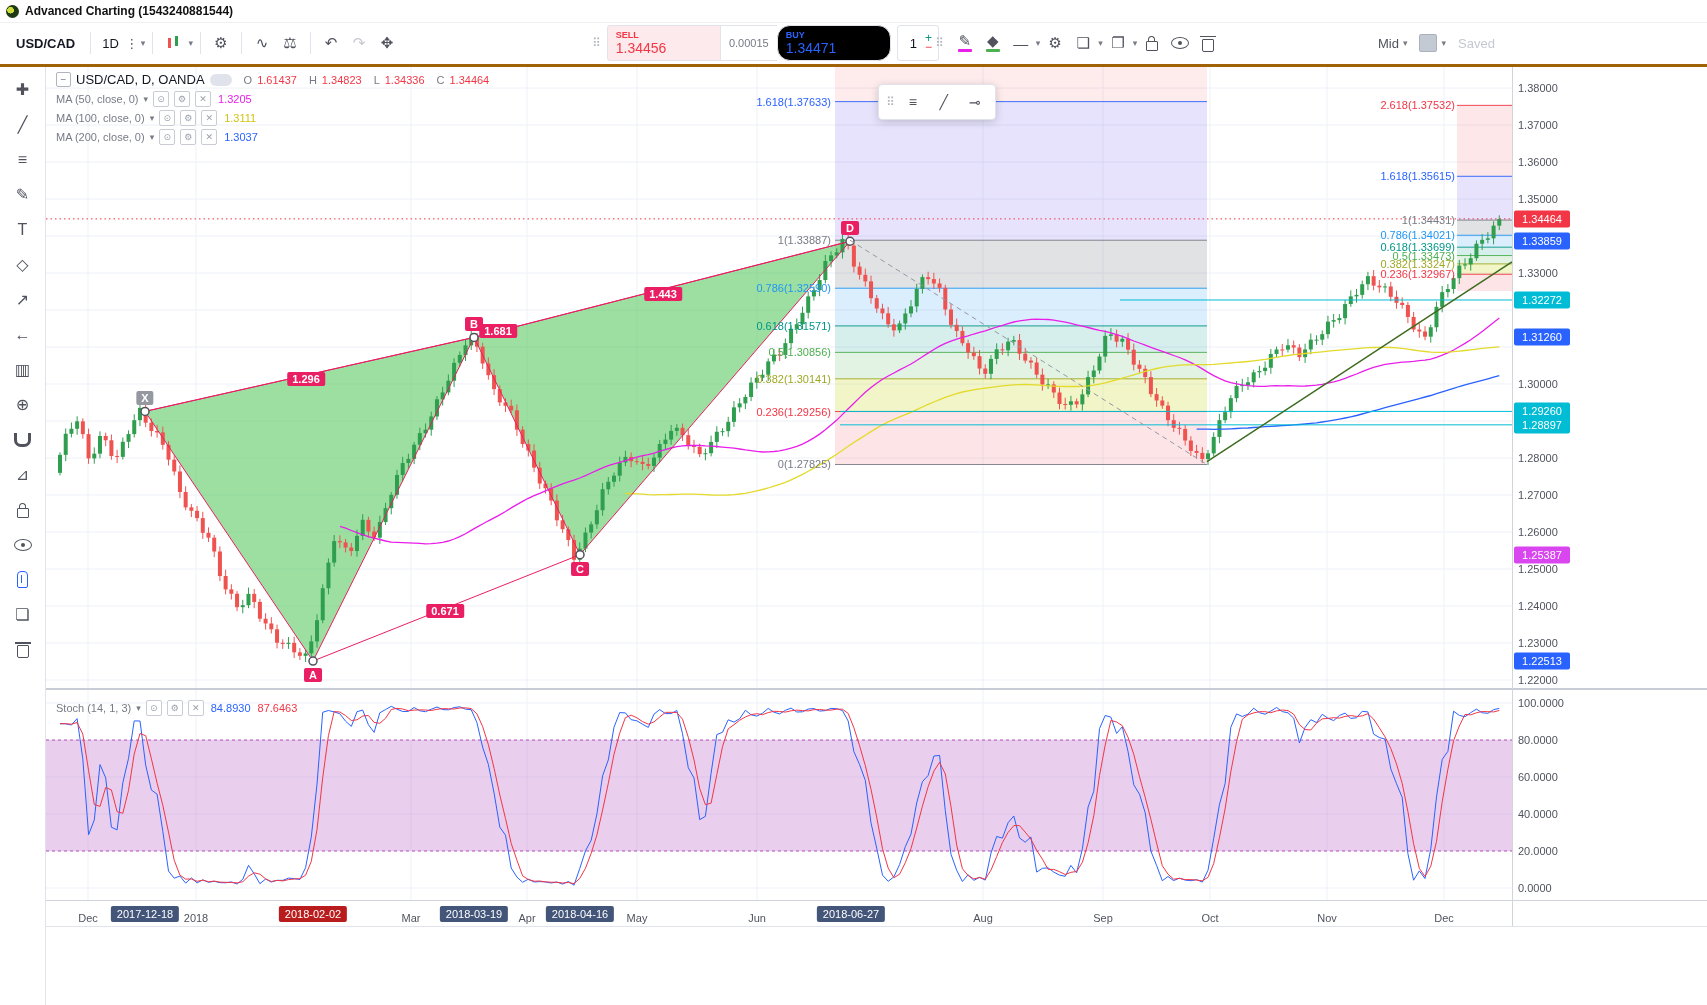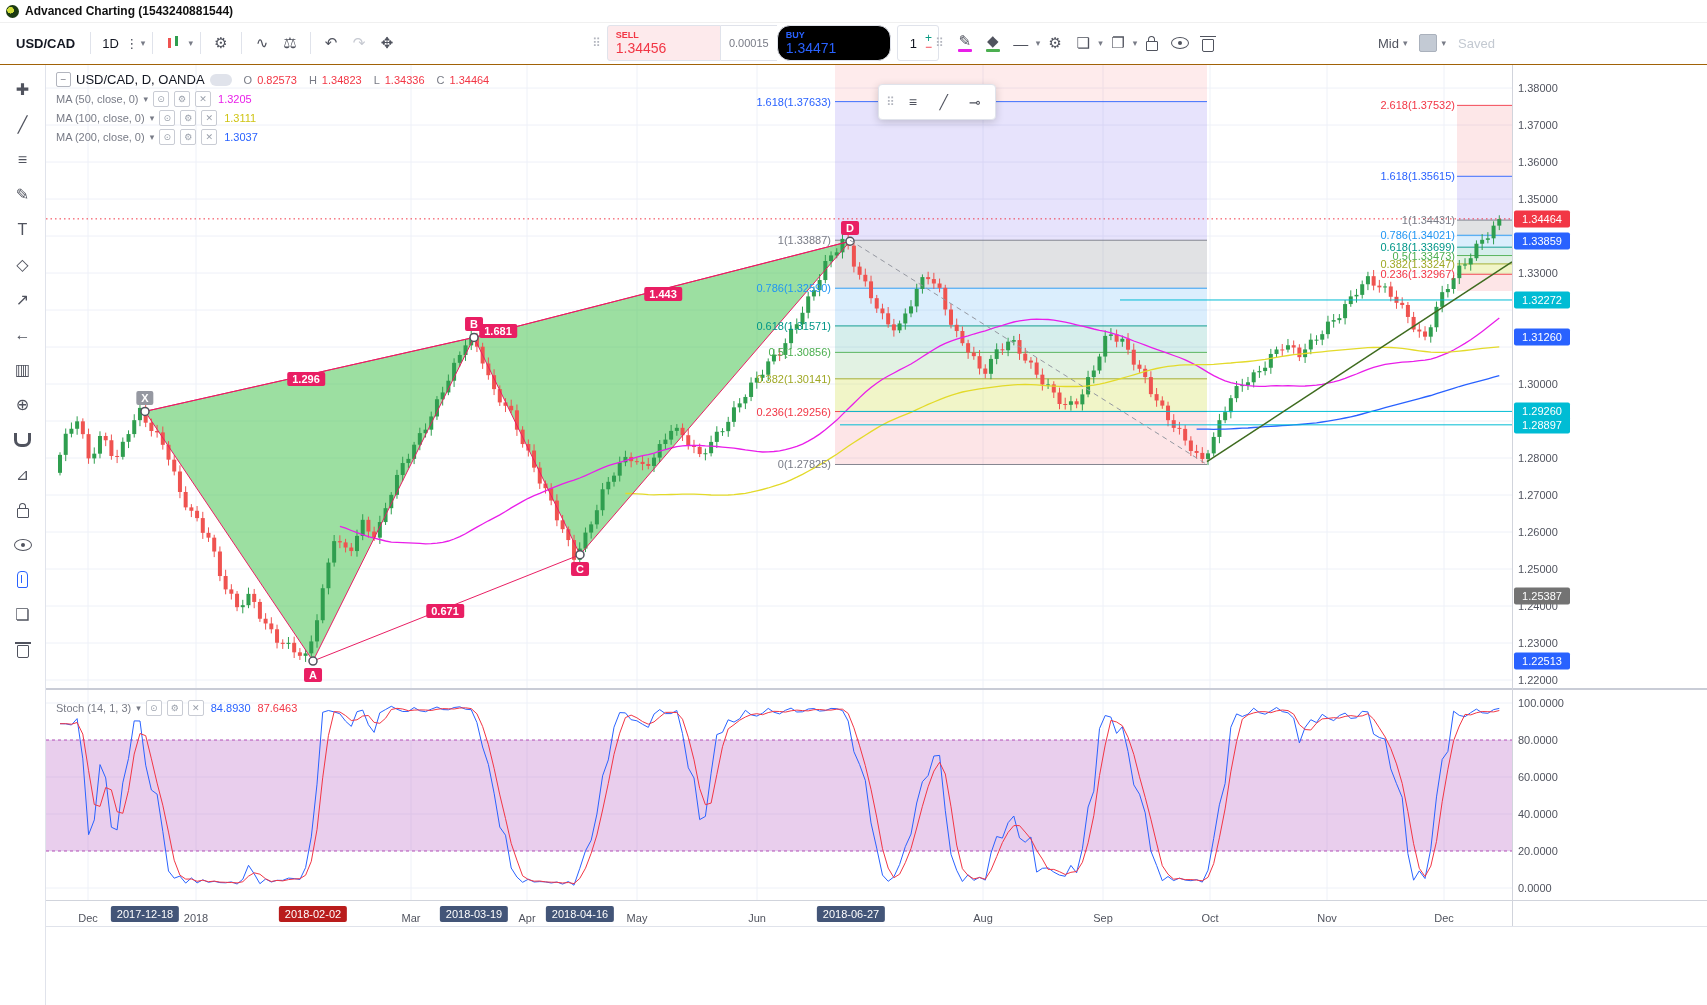--- a/index.html
+++ b/index.html
@@ -4,21 +4,21 @@
 <style>
   html,body{margin:0;padding:0;background:#fff;font-family:"Liberation Sans","DejaVu Sans",sans-serif;}
   #app{position:relative;width:1707px;height:1005px;overflow:hidden;background:#fff;}
 
   
   #titlebar{position:absolute;top:0;left:0;right:0;height:22px;background:#fff;display:flex;align-items:center;gap:6px;padding-left:6px;z-index:9;border-bottom:1px solid #f0f0f0;}
   #titlebar .app-dot{width:13px;height:13px;border-radius:50%;background:radial-gradient(circle at 35% 40%, #cddc39 0 28%, #1b3a12 30%);}
   #titlebar .t{font-size:12px;font-weight:bold;color:#111;}
 
   
-  #toolbar{position:absolute;top:22px;left:0;right:0;height:42px;background:#fff;border-bottom:1px solid #a16207;z-index:8;}
+  #toolbar{position:absolute;top:22px;left:0;right:0;height:42px;background:#fff;border-bottom:3px solid #a16207;z-index:8;}
   .tb-left{position:absolute;left:8px;top:0;height:100%;display:flex;align-items:center;gap:2px;}
   .tb-ic{min-width:26px;height:26px;display:inline-flex;align-items:center;justify-content:center;font-size:15px;color:#50535e;border-radius:3px;cursor:pointer;}
   .tb-ic.sm{min-width:14px;font-size:13px;}
   .tb-ic.disabled{color:#c6c9d1;}
   .caret{font-size:9px;color:#787b86;align-self:center;}
   .vsep{width:1px;height:22px;background:#e0e3eb;margin:0 5px;}
   .sym{font-size:13px;font-weight:bold;color:#131722;padding:0 8px;cursor:pointer;}
   .interval{font-size:13px;color:#131722;padding:0 4px;cursor:pointer;}
   .candle-ic{position:relative;width:14px;height:14px;display:inline-block;}
   .candle-ic::before{content:"";position:absolute;left:2px;top:2px;width:3px;height:10px;background:#ef5350;}
@@ -852,21 +852,21 @@
         <div class="axis-lab" style="top: 569.018px;">1.25000</div>
         <div class="axis-lab" style="top: 606.015px;">1.24000</div>
         <div class="axis-lab" style="top: 643.013px;">1.23000</div>
         <div class="axis-lab" style="top: 680.011px;">1.22000</div>
         <div class="axis-badge" style="top: 218.872px; background: rgb(242, 54, 69);">1.34464</div>
         <div class="axis-badge" style="top: 241.256px; background: rgb(41, 98, 255);">1.33859</div>
         <div class="axis-badge" style="top: 299.971px; background: rgb(0, 188, 212);">1.32272</div>
         <div class="axis-badge" style="top: 337.413px; background: rgb(41, 98, 255);">1.31260</div>
         <div class="axis-badge" style="top: 411.408px; background: rgb(0, 188, 212);">1.29260</div>
         <div class="axis-badge" style="top: 424.838px; background: rgb(0, 188, 212);">1.28897</div>
-        <div class="axis-badge" style="top: 554.7px; background: #737373; margin-top: 41px;">1.25387</div>
+        <div class="axis-badge" style="top: 554.7px; background: #d946ef;">1.25387</div>
         <div class="axis-badge" style="top: 661.031px; background: rgb(41, 98, 255);">1.22513</div>
         <div class="fib-lab" style="left: 831px; top: 101.627px; color: rgb(41, 98, 255);">1.618(1.37633)</div>
         <div class="fib-lab" style="left: 831px; top: 240.22px; color: rgb(120, 123, 134);">1(1.33887)</div>
         <div class="fib-lab" style="left: 831px; top: 288.206px; color: rgb(33, 150, 243);">0.786(1.32590)</div>
         <div class="fib-lab" style="left: 831px; top: 325.906px; color: rgb(0, 150, 136);">0.618(1.31571)</div>
         <div class="fib-lab" style="left: 831px; top: 352.36px; color: rgb(76, 175, 80);">0.5(1.30856)</div>
         <div class="fib-lab" style="left: 831px; top: 378.813px; color: rgb(159, 168, 37);">0.382(1.30141)</div>
         <div class="fib-lab" style="left: 831px; top: 411.556px; color: rgb(242, 54, 69);">0.236(1.29256)</div>
         <div class="fib-lab" style="left: 831px; top: 464.499px; color: rgb(120, 123, 134);">0(1.27825)</div>
         <div class="fib-lab" style="left: 1455px; top: 105.363px; color: rgb(242, 54, 69);">2.618(1.37532)</div>
@@ -909,21 +909,21 @@
         <div class="time-mark" style="left: 580px; background: rgb(67, 85, 120);">2018-04-16</div>
         <div class="time-mark" style="left: 851px; background: rgb(67, 85, 120);">2018-06-27</div>
       </div>
 
     <div id="legend">
       <div class="leg-row">
         <span class="collapse">−</span>
         <span class="leg-title">USD/CAD, D, OANDA</span>
         <span class="pill"></span>
         <span class="ohlc-k">O</span>
-        <span class="ohlc-v" style="color: rgb(242, 54, 69);">0.82573</span>
+        <span class="ohlc-v" style="color: rgb(242, 54, 69);">1.61437</span>
         <span class="ohlc-k">H</span>
         <span class="ohlc-v" style="color: rgb(242, 54, 69);">1.34823</span>
         <span class="ohlc-k">L</span>
         <span class="ohlc-v" style="color: rgb(242, 54, 69);">1.34336</span>
         <span class="ohlc-k">C</span>
         <span class="ohlc-v" style="color: rgb(242, 54, 69);">1.34464</span>
       </div>
       <div class="leg-row">
         <span class="ind-label">MA (50, close, 0)</span>
         <span class="caret">▾</span>

